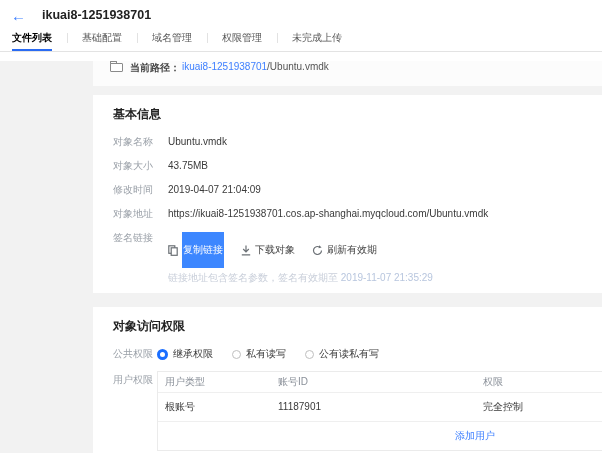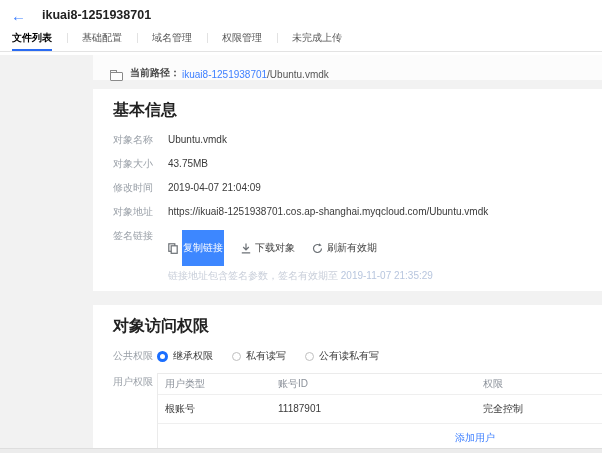--- a/index.html
+++ b/index.html
@@ -13,30 +13,30 @@
 
   
   .tabbar { height:22px; background:#fff; border-bottom:1px solid #e3e3e3; display:flex; align-items:flex-end; padding-left:12px; }
   .tab { font-size:10px; color:#555; padding-bottom:6px; margin:0 15px; position:relative; cursor:pointer; white-space:nowrap; }
   .tab:first-child { margin-left:0; }
   .tab + .tab::before { content:""; position:absolute; left:-15px; top:2px; width:1px; height:10px; background:#e2e2e2; }
   .tab.active { color:#000; font-weight:bold; padding-bottom:4px; border-bottom:2px solid #2a6bf2; }
 
   
   .page { background:#f2f2f2; height:400px; padding-left:93px; position:relative; }
-  .crumbbar { height:25px; margin-top:3px; background:#fcfcfc; display:flex; align-items:flex-end; padding-left:17px; }
+  .crumbbar { height:25px; margin-top:9px; background:#fcfcfc; display:flex; align-items:flex-start; padding-left:17px; }
   .crumb-label { color:#444; font-weight:bold; margin:0 2px 0 8px; }
   .crumb-link { color:#3d7fff; cursor:pointer; }
   .crumb-sep, .crumb-file { color:#555; }
   .folder-icon { width:12px; height:10px; position:relative; display:inline-block; }
   .folder-icon::before { content:""; position:absolute; left:0; top:0; width:5px; height:3px; border:1px solid #8a8a8a; border-bottom:none; border-radius:1px 1px 0 0; }
   .folder-icon::after { content:""; position:absolute; left:0; top:2px; width:11px; height:7px; border:1px solid #8a8a8a; border-radius:1px; background:#fff; }
 
   .card { background:#fff; margin-top:9px; padding:11px 0 12px 20px; }
-  .card-title { font-size:16px; font-weight:bold; color:#222; margin-bottom:13px; }
+  .card-title { font-size:12px; font-weight:bold; color:#222; margin-bottom:13px; }
 
   .row { display:flex; align-items:flex-start; margin-bottom:12px; line-height:12px; }
   .rl { width:55px; flex-shrink:0; color:#9aa0a8; }
   .rv { color:#3a3a3a; }
 
   
   .sig-actions { display:flex; align-items:center; color:#444; }
   .sig-item { display:flex; align-items:center; margin-right:17px; cursor:pointer; }
   .sig-item svg { margin-right:4px; }
   .copy-sel { background:#3d87ff; color:#fff; padding:12px 1px; }

